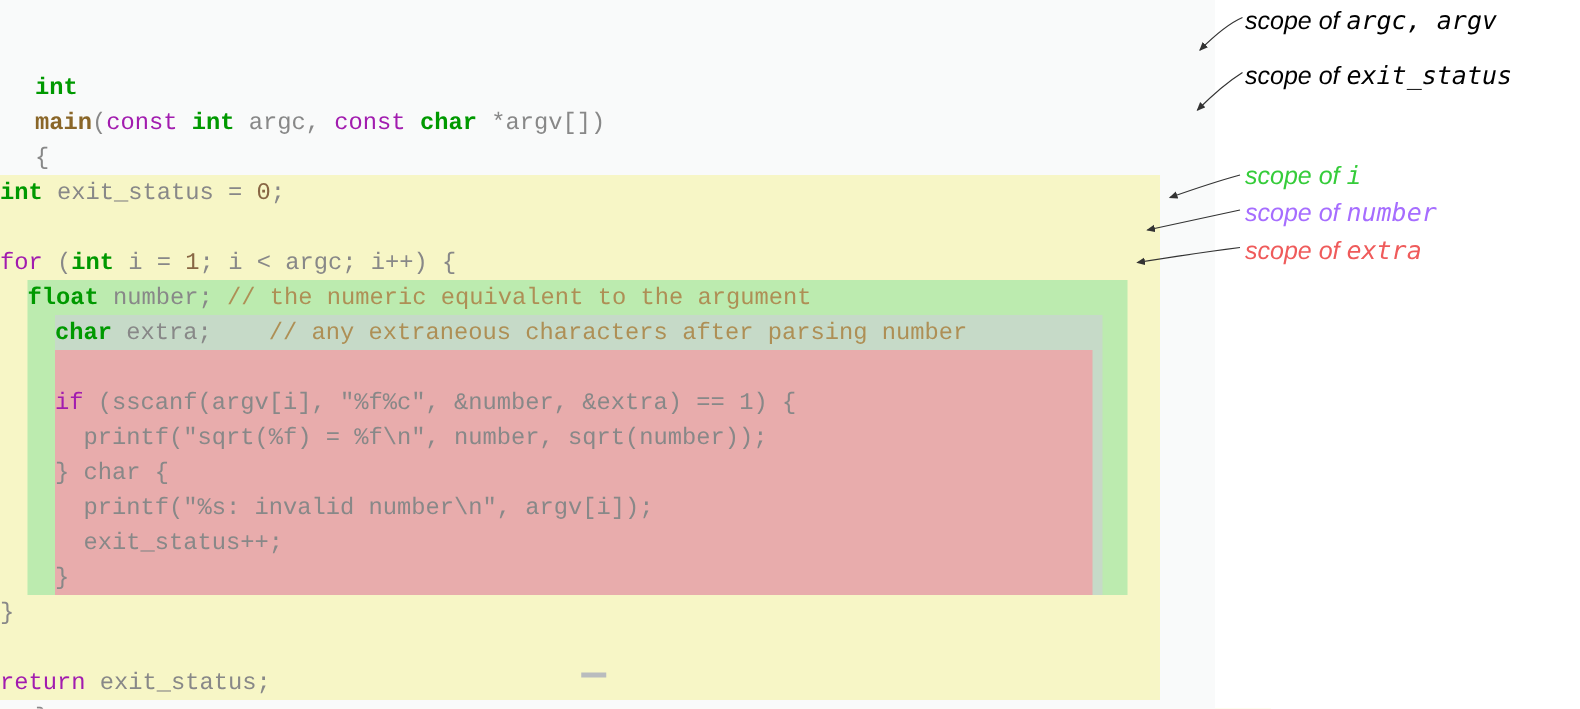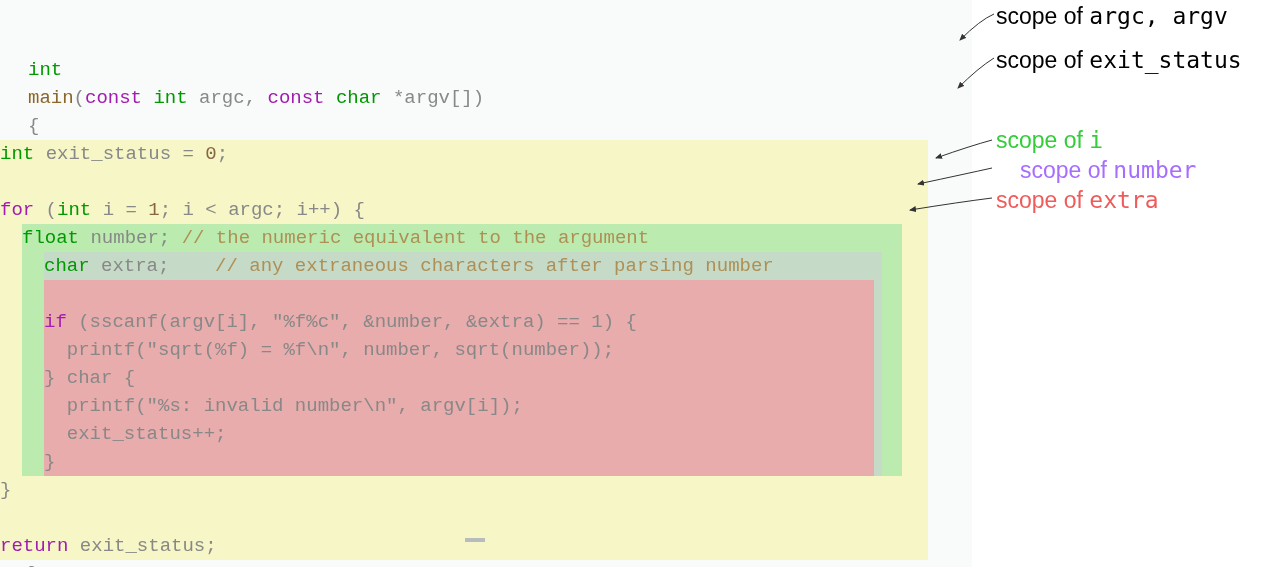--- a/index.html
+++ b/index.html
@@ -45,34 +45,35 @@
     background: rgba(219,186,246,0.35);
     padding: 0 0 0 0;
   }
   .scope-red {
     margin-left: 0px;
     width: 830px;
     background: rgba(237,163,167,0.85);
     padding: 0 0 0 0;
   }
   .kw { color: #a21caf; }
-  .ty { color: #009900; }
-  .fn { color: #8a6628; }
+  .ty { color: #009900; font-weight: bold; }
+  .fn { color: #8a6628; font-weight: bold; }
   .id { color: #888888; }
   .cm { color: #ae8f55; }
   .nm { color: #886644; }
   .op { color: #888888; }
   .pu { color: #888888; }
 
   .annot {
     position: absolute;
     font-family: -apple-system, "Segoe UI", Arial, sans-serif;
-    font-size: 23px;
+    font-size: 20px;
     color: #000;
     white-space: nowrap;
+    font-style: italic;
   }
   .annot .mono { font-family: Menlo, Monaco, Consolas, monospace; }
   .annot.green  { color: #35cc3a; }
   .annot.purple { color: #a66dff; }
   .annot.red    { color: #ef5b5b; }
 
   svg.arrows {
     position: absolute;
     left: 0; top: 0;
     width: 1264px; height: 567px;
@@ -117,21 +118,21 @@
 
   <div class="annot" style="left:996px; top:2px;">
     <span>scope of </span><span class="mono">argc,  argv</span>
   </div>
   <div class="annot" style="left:996px; top:46px;">
     <span>scope of </span><span class="mono">exit_status</span>
   </div>
   <div class="annot green" style="left:996px; top:126px;">
     <span>scope of </span><span class="mono">i</span>
   </div>
-  <div class="annot purple" style="left:996px; top:156px;margin-left:24px;">
+  <div class="annot purple" style="left:996px; top:156px;">
     <span>scope of </span><span class="mono">number</span>
   </div>
   <div class="annot red" style="left:996px; top:186px;text-align:right;">
     <span>scope of </span><span class="mono">extra</span>
   </div>
 
   <svg class="arrows">
     <defs>
       <marker id="ah" markerWidth="8" markerHeight="8" refX="6" refY="3" orient="auto">
         <path d="M0,0 L7,3 L0,6 Z" class="arrow-head"></path>

